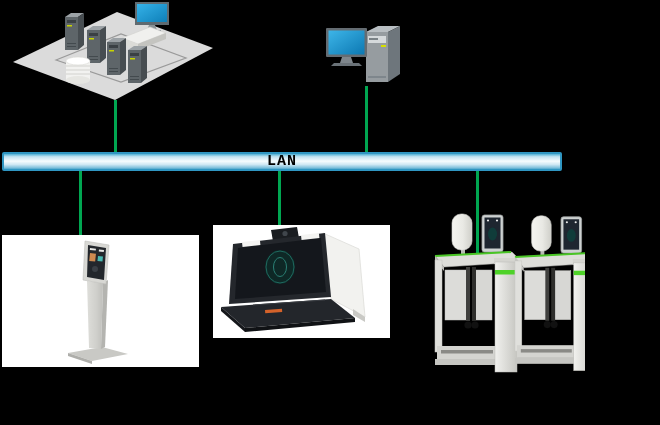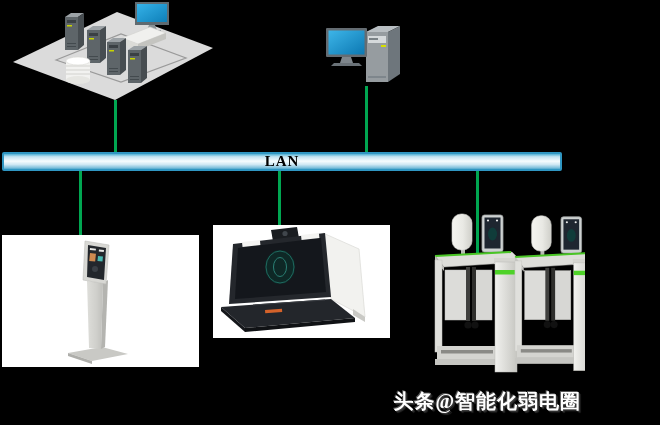--- a/index.html
+++ b/index.html
@@ -1,17 +1,17 @@
 <!DOCTYPE html>
 <html><head>
 <meta charset="utf-8">
 <style>
   html,body{margin:0;padding:0;background:#000;}
   #stage{position:relative;width:585px;height:425px;background:#000;overflow:hidden;
-         font-family:Liberation Serif, serif;}
+         font-family:Liberation Mono, monospace;}
   .connector{position:absolute;width:3px;background:#00A651;}
   .node-svg{position:absolute;display:block;}
   .photo-box{position:absolute;background:#fff;}
   #lan-bar{position:absolute;left:2px;top:152px;width:556px;height:15px;
            border:2px solid #2F96C2;border-radius:2px;
            background:linear-gradient(to bottom,#4FB0D4 0%,#BFE2F1 18%,#F6FCFE 48%,#CFE8F4 70%,#7FC0DC 92%,#4FA6CC 100%);
            display:flex;align-items:center;justify-content:center;}
   #lan-label{font-weight:bold;font-size:15px;color:#000;letter-spacing:1px;line-height:1;}
   #watermark{position:absolute;right:4px;top:388px;font-size:20px;font-weight:bold;color:#fff;
              letter-spacing:1px;white-space:nowrap;
@@ -219,15 +219,14 @@
           <rect x="62" y="52" width="23" height="6" fill="#D5D5D0"></rect>
           <rect x="63" y="56" width="22" height="110" fill="url(#pillarGrad)" stroke="#BDBDB8" stroke-width="0.5"></rect>
           <rect x="63" y="64" width="22" height="4.5" fill="#4ED228"></rect>
         </g>
       </g>
     </defs>
     <use href="#gate" x="0" y="0"></use>
     <use href="#gate" transform="translate(80,2) scale(0.98)"></use>
   </svg>
 
-  <div id="watermark">头条@智能化弱电圈</div>
 
 </div>
 
 </body></html>

